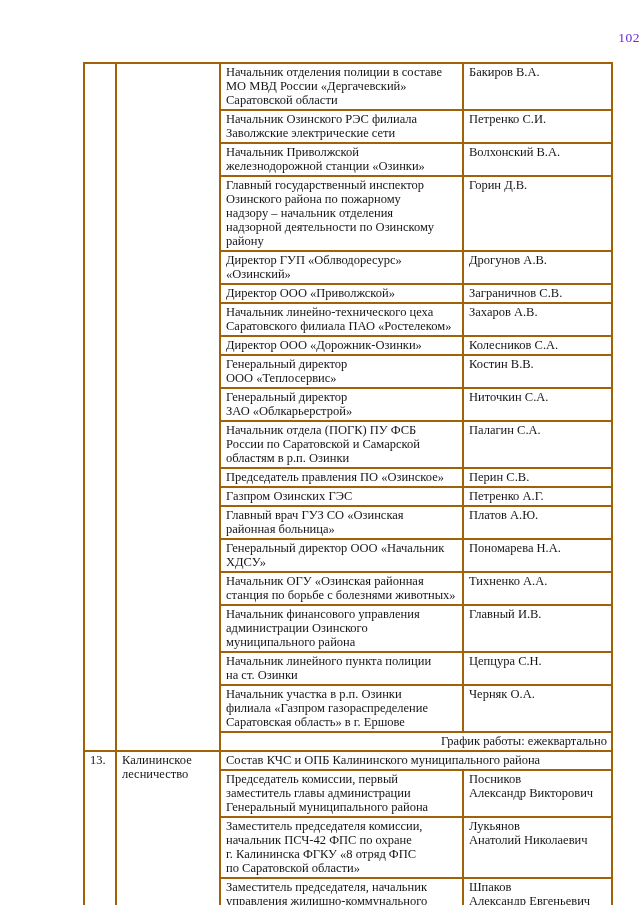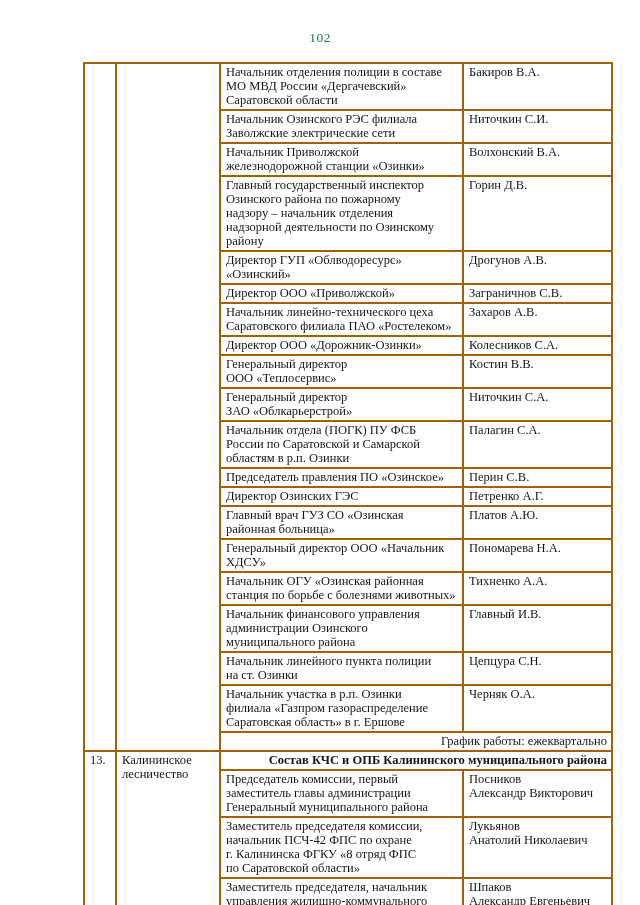--- a/index.html
+++ b/index.html
@@ -13,24 +13,24 @@
     position: relative;
     font-family: "Liberation Serif", serif;
     color: #161616;
     -webkit-font-smoothing: antialiased;
   }
   .page-number {
     position: absolute;
     top: 30px;
     left: 0;
     width: 100%;
-    text-align: center;
+    text-align: right;
     font-size: 13.5px;
     letter-spacing: 0.5px;
-    color: #15803d;
+    color: #6d28d9;
   }
   table.doc-table {
     position: absolute;
     left: 83px;
     top: 62px;
     width: 528px;
     border-collapse: collapse;
     table-layout: fixed;
     font-size: 12.5px;
     line-height: 1.12;
@@ -41,22 +41,22 @@
     padding: 1px 4px 2px 5px;
     white-space: pre-line;
     overflow: hidden;
     word-wrap: break-word;
   }
   td.col-num  { padding-left: 5px; }
   td.col-area { padding-left: 6px; }
   td.col-pos  { padding-left: 6px; }
   td.col-name { padding-left: 6px; }
   td.section-header-cell {
-    font-weight: bold;
-    text-align: right;
+    font-weight: normal;
+    text-align: left;
     white-space: normal;
   }
   td.schedule-cell { white-space: normal; text-align: right; }
 </style>
 </head>
 <body>
 
 <div class="page-number">102</div>
 
 <table class="doc-table">
@@ -72,21 +72,21 @@
       <td class="col-num" rowspan="20"></td>
       <td class="col-area" rowspan="20"></td>
       <td class="col-pos">Начальник отделения полиции в составе
 МО МВД России «Дергачевский»
 Саратовской области</td>
       <td class="col-name">Бакиров В.А.</td>
     </tr>
     <tr>
       <td class="col-pos">Начальник Озинского РЭС филиала
 Заволжские электрические сети</td>
-      <td class="col-name">Ниточкин С.И.</td>
+      <td class="col-name">Петренко С.И.</td>
     </tr>
     <tr>
       <td class="col-pos">Начальник Приволжской
 железнодорожной станции «Озинки»</td>
       <td class="col-name">Волхонский В.А.</td>
     </tr>
     <tr>
       <td class="col-pos">Главный государственный инспектор
 Озинского района по пожарному
 надзору – начальник отделения
@@ -126,21 +126,21 @@
       <td class="col-pos">Начальник отдела (ПОГК) ПУ ФСБ
 России по Саратовской и Самарской
 областям в р.п. Озинки</td>
       <td class="col-name">Палагин С.А.</td>
     </tr>
     <tr>
       <td class="col-pos">Председатель правления ПО «Озинское»</td>
       <td class="col-name">Перин С.В.</td>
     </tr>
     <tr>
-      <td class="col-pos">Директор Озинских ГЭС</td>
+      <td class="col-pos">Газпром Озинских ГЭС</td>
       <td class="col-name">Петренко А.Г.</td>
     </tr>
     <tr>
       <td class="col-pos">Главный врач ГУЗ СО «Озинская
 районная больница»</td>
       <td class="col-name">Платов А.Ю.</td>
     </tr>
     <tr>
       <td class="col-pos">Генеральный директор ООО «Начальник
 ХДСУ»</td>

